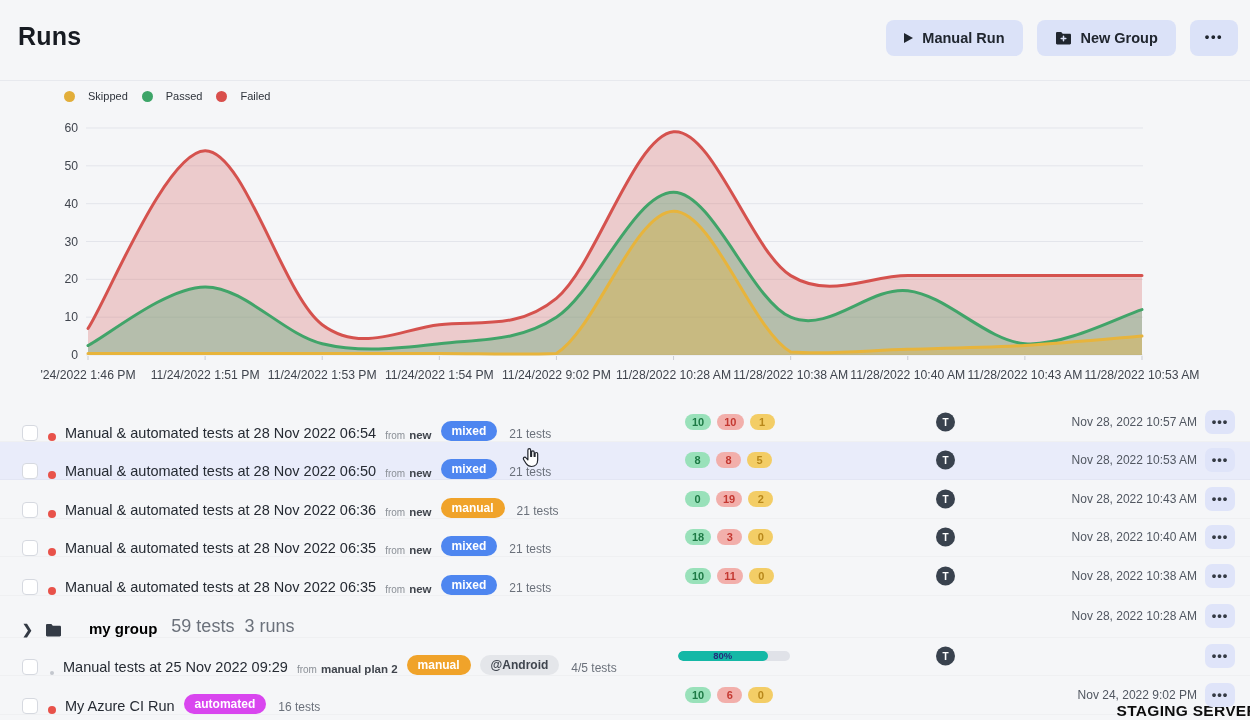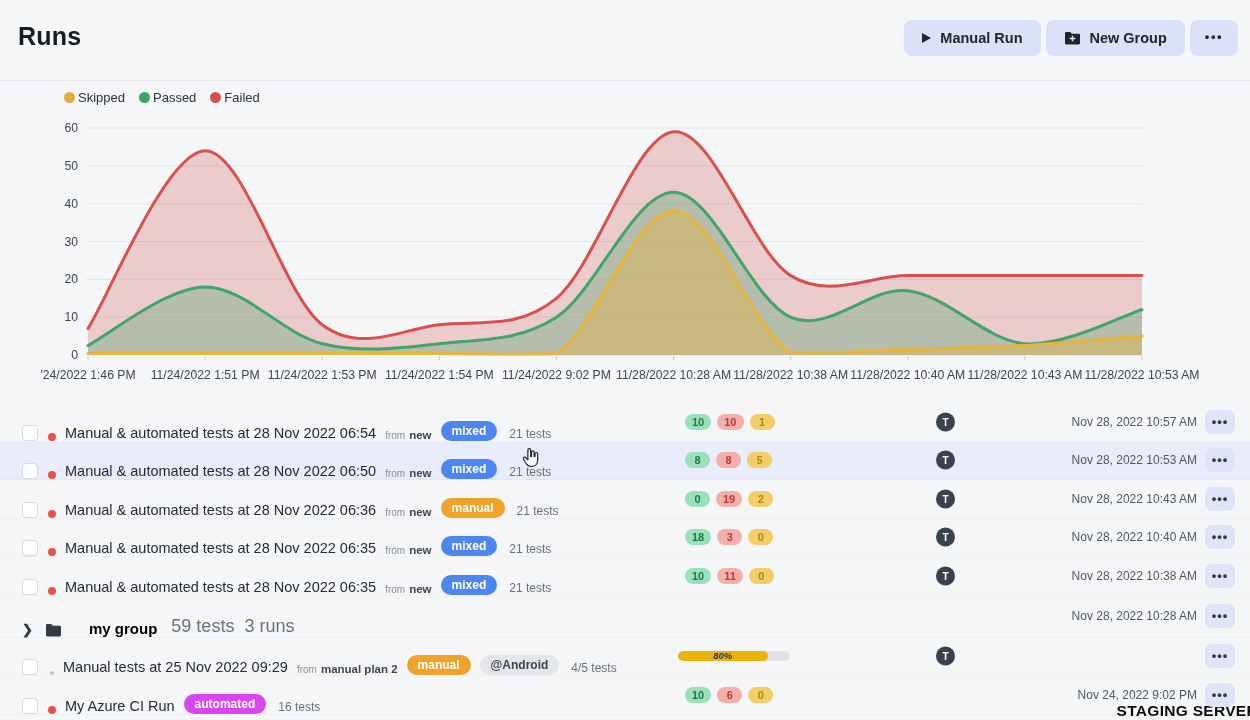--- a/index.html
+++ b/index.html
@@ -3,30 +3,30 @@
 <meta charset="utf-8">
 <style>
   * { margin:0; padding:0; box-sizing:border-box; }
   html,body { width:1250px; height:720px; overflow:hidden; }
   body { font-family:"Liberation Sans", sans-serif; background:#f5f6f8; color:#23272f; position:relative; }
   #app { position:relative; width:1250px; height:720px; overflow:hidden; }
 
   
   .header { position:absolute; top:0; left:0; right:0; height:80px;padding-left:11px; }
   .page-title { position:absolute; left:18px; top:22px; font-size:25px; font-weight:700; color:#171b22; letter-spacing:.2px; }
-  .toolbar { position:absolute; right:12px; top:20px; display:flex; gap:5px; }
+  .toolbar { position:absolute; right:12px; top:20px; display:flex; gap:14px; }
   .tb-btn { display:flex; align-items:center; gap:9px; height:36px; padding:0 18px; background:#dbe2f8; border:none; border-radius:8px; font-family:inherit; font-size:14.5px; font-weight:700; color:#20262f; cursor:pointer; }
   .tb-btn.icon-only { padding:0 15px; }
   .play-icon { width:0; height:0; border-left:9px solid #20262f; border-top:5.5px solid transparent; border-bottom:5.5px solid transparent; }
   .dots { font-weight:700; letter-spacing:1.5px; font-size:13px; position:relative; top:-2px; }
   .hdr-divider { position:absolute; top:80px; left:0; right:0; height:1px; background:#e7e9ee; }
 
   
   .legend { position:absolute; top:90px; left:64px; display:flex; gap:14px; align-items:center; }
-  .legend-item { display:flex; align-items:center; gap:3px; font-size:13px; color:#2e333b; }
+  .legend-item { display:flex; align-items:center; gap:13px; font-size:11px; color:#2e333b; }
   .legend-dot { width:11px; height:11px; border-radius:50%; display:inline-block; }
 
   
   #chart-svg { position:absolute; top:105px; left:0; }
   #chart-svg text { font-family:"Liberation Sans", sans-serif; }
 
   
   .rows { position:absolute; top:403px; left:0; right:0; z-index:2; }
   .run-row { position:relative; height:38.5px; display:flex; align-items:flex-end; padding-left:22px; border-bottom:1px solid rgba(0,0,0,0.025); }
   .run-row.hovered { background:#e9ecfa; }
@@ -46,21 +46,21 @@
   .tests-label { margin-left:12px; font-size:12px; color:#6b717b; white-space:nowrap; }
   .counts { position:absolute; left:685px; top:50%; transform:translateY(-50%); display:flex; gap:6px; }
   .count { min-width:25px; text-align:center; font-size:11px; font-weight:700; padding:2px 7px; border-radius:9px; }
   .count-passed { background:#99e1ba; color:#1d7a45; }
   .count-failed { background:#f2afab; color:#c43831; }
   .count-skipped { background:#f3cd66; color:#b8871a; }
   .avatar { position:absolute; left:936px; top:50%; transform:translateY(-50%); width:19px; height:19px; border-radius:50%; background:#39424e; color:#fff; font-size:10px; font-weight:700; display:flex; align-items:center; justify-content:center; }
   .row-date { position:absolute; right:53px; top:50%; transform:translateY(-50%); font-size:12px; color:#515761; white-space:nowrap; }
   .row-more { position:absolute; right:15px; top:50%; transform:translateY(-50%); width:30px; height:24px; border:none; border-radius:7px; background:#dfe4f9; color:#343a44; font-size:13px; font-weight:700; letter-spacing:1px; cursor:pointer; font-family:inherit; line-height:10px; }
   .progress { position:absolute; left:678px; top:50%; transform:translateY(-50%); width:112px; height:10px; border-radius:5px; background:#e0e2e8; overflow:hidden; }
-  .progress-fill { height:100%; background:#eab308; border-radius:5px; position:relative;font-style:italic; }
+  .progress-fill { height:100%; background:#14b8a6; border-radius:5px; position:relative; }
   .progress-label { position:absolute; top:50%; left:50%; transform:translate(-50%,-54%); font-size:9.5px; font-weight:700; color:#232d7c; }
   .chevron { font-size:13px; font-weight:700; color:#333a44; width:12px; flex:0 0 auto; cursor:pointer; }
   .folder-icon { margin-left:11px; flex:0 0 auto; display:flex; }
   .group-name { margin-left:27px; font-size:15px; font-weight:700; color:#000000; }
   .group-meta { margin-left:14px; font-size:18px; color:#6b717b; }
   .group-meta + .group-meta { margin-left:10px; }
 
   .staging { position:absolute; right:-8px; bottom:0px; z-index:1; font-size:15.5px; font-weight:700; color:#0d0d0d; letter-spacing:.3px; white-space:nowrap; }
   .cursor { position:absolute; left:520px; top:446px; z-index:10; pointer-events:none; }
 </style>

